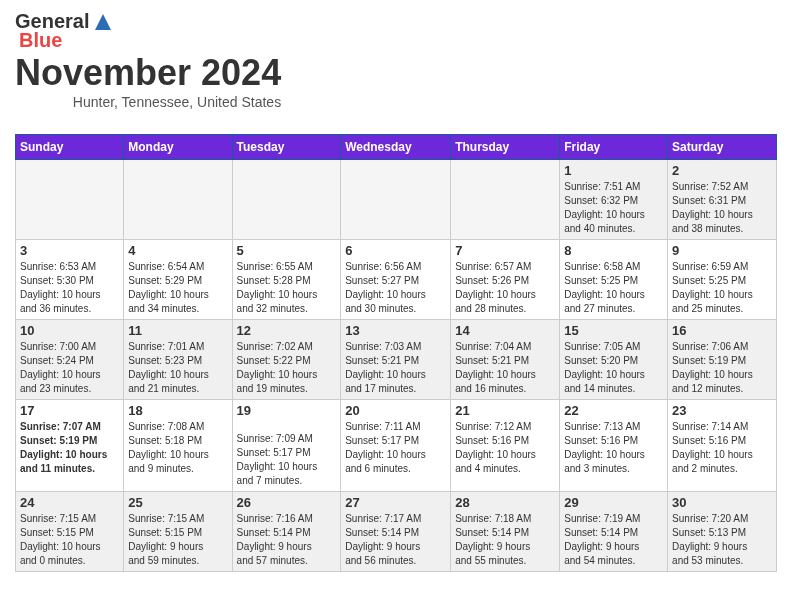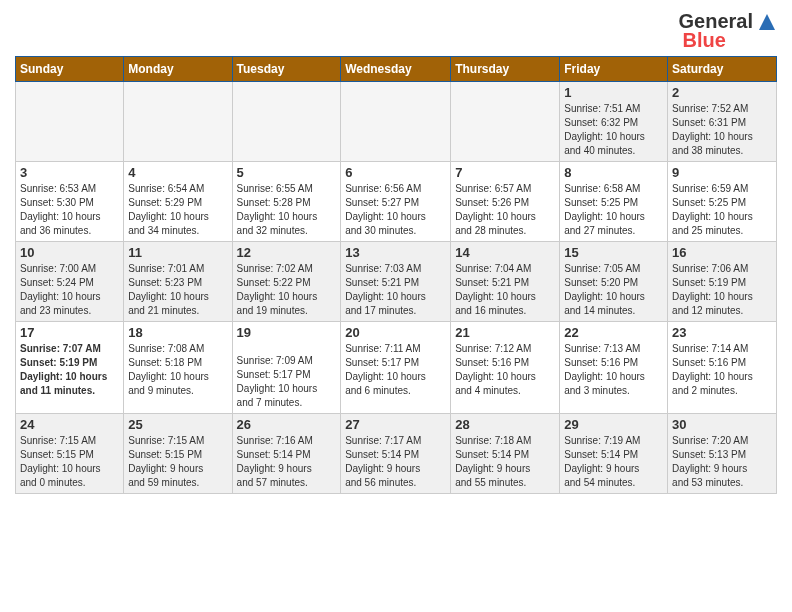--- a/index.html
+++ b/index.html
@@ -1,31 +1,31 @@
 <!DOCTYPE html>
 <html><head>
   <meta charset="utf-8">
   <style>
     * { box-sizing: border-box; margin: 0; padding: 0; }
     body { font-family: Arial, sans-serif; background: #fff; width: 792px; height: 612px; overflow: hidden; }
     
     .page { width: 792px; min-height: 612px; background: #fff; padding: 10px 15px; }
     
-    .header { display: flex; justify-content: flex-end; align-items: flex-start; margin-bottom: 4px; }
+    .header { display: flex; justify-content: flex-end; align-items: flex-start; margin-bottom: 24px; flex-direction: column; }
     
     .logo { display: flex; flex-direction: column; align-items: flex-start; }
     
     .title-section { text-align: right; }
     .month-title { font-size: 36px; font-weight: bold; color: #333; }
     .location { font-size: 14px; color: #555; }
     
     .calendar { width: 100%; border-collapse: collapse; }
     
     .calendar th {
-      background: #a16207;
+      background: #6d28d9;
       color: #fff;
       padding: 5px 4px;
       font-size: 12px;
       font-weight: bold;
       text-align: left;
       border: 1px solid #1a5a9a;
     }
     
     .calendar td {
       border: 1px solid #ccc;
@@ -52,20 +52,24 @@
 <div class="page">
   <div class="header">
     <div class="logo">
       <div class="logo-wrapper">
         <span style="font-size:20px;font-weight:900;color:#333;">General</span>
         <svg width="20" height="20" viewBox="0 0 20 20">
           <polygon points="10,2 18,18 2,18" fill="#2a6db5"></polygon>
         </svg>
       </div>
       <span style="font-size:20px;font-weight:900;color:#ef4444;margin-top:-4px;margin-left:4px;">Blue</span>
+    </div>
+    <div class="title-section">
+      <div class="month-title">November 2024</div>
+      <div class="location">Hunter, Tennessee, United States</div>
     </div>
   </div>
 
   <table class="calendar">
     <thead>
       <tr>
         <th>Sunday</th>
         <th>Monday</th>
         <th>Tuesday</th>
         <th>Wednesday</th>

